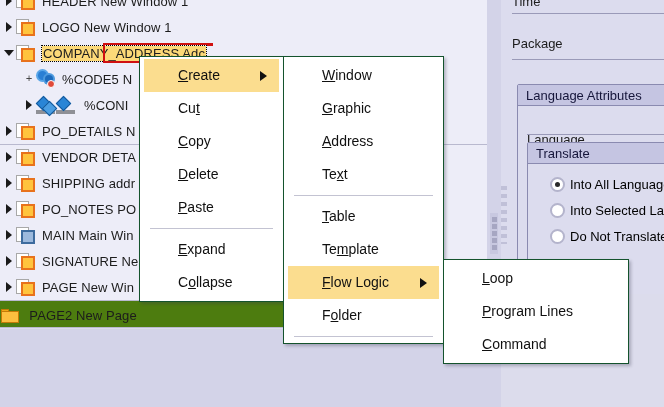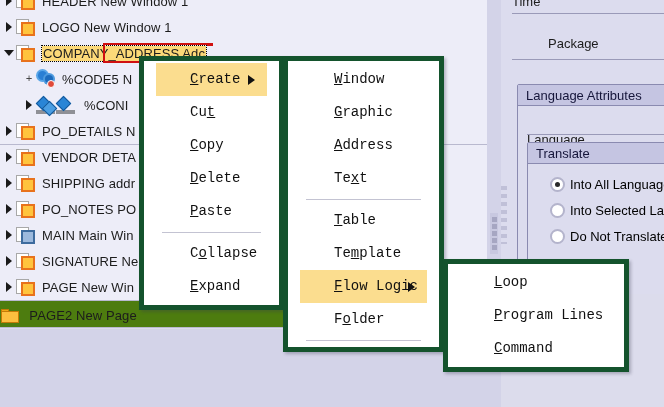--- a/index.html
+++ b/index.html
@@ -330,26 +330,25 @@
     left: 0; top: 186px;
     width: 6px; height: 58px;
     background: repeating-linear-gradient(
       to bottom, #c0c0d8 0px, #c0c0d8 4px, #dcdcee 4px, #dcdcee 8px);
   }
 
   
   .menu {
     position: absolute;
     background: #ffffff;
-    border: 5px solid #14532d;
+    border: 1px solid #14532d;
     box-shadow: 2px 2px 3px rgba(60,60,80,0.32);
-    padding: 2px 12px;
+    padding: 2px 4px;
     box-sizing: border-box;
     z-index: 50;
-    font-family: Liberation Mono, monospace;
   }
   .menu-item {
     position: relative;
     height: 33px;
     line-height: 33px;
     padding-left: 34px;
     padding-right: 16px;
     font-size: 14px;
     color: #101010;
     white-space: nowrap;
@@ -419,21 +418,21 @@
   </div>
 </div>
 
 <div id="props-pane">
 
   <div class="field-row" style="left:11px; top:-6px;">
     <span class="prop-label">Time</span>
   </div>
   <div class="hr-line" style="left:11px; top:13px; width:152px;"></div>
 
-  <div class="field-row" style="left:11px; top:36px;margin-left:36px;">
+  <div class="field-row" style="left:11px; top:36px;">
     <span class="prop-label">Package</span>
   </div>
   <div class="hr-line" style="left:11px; top:59px; width:152px;"></div>
 
   <div class="group-box" style="left:16px; top:84px; width:152px; height:320px;">
     <div class="group-title">Language Attributes</div>
 
     <div class="field-row" style="left:9px; top:26px;margin-top:21px;">
       <span class="prop-label">Language</span>
     </div>
@@ -457,22 +456,22 @@
   <div class="mini-scroll"></div>
 </div>
 
 <div class="menu" id="menu-create">
     <div class="menu-item hl"><span><span class="acc">C</span>reate</span><span class="arrow"></span></div>
     <div class="menu-item"><span>Cu<span class="acc">t</span></span></div>
     <div class="menu-item"><span><span class="acc">C</span>opy</span></div>
     <div class="menu-item"><span><span class="acc">D</span>elete</span></div>
     <div class="menu-item"><span><span class="acc">P</span>aste</span></div>
     <div class="menu-sep"></div>
+    <div class="menu-item"><span><span class="acc">E</span>xpand</span></div>
     <div class="menu-item"><span>C<span class="acc">o</span>llapse</span></div>
-    <div class="menu-item"><span><span class="acc">E</span>xpand</span></div>
   </div>
 
 <div class="menu" id="menu-submenu">
     <div class="menu-item"><span><span class="acc">W</span>indow</span></div>
     <div class="menu-item"><span><span class="acc">G</span>raphic</span></div>
     <div class="menu-item"><span><span class="acc">A</span>ddress</span></div>
     <div class="menu-item"><span>Te<span class="acc">x</span>t</span></div>
     <div class="menu-sep"></div>
     <div class="menu-item"><span><span class="acc">T</span>able</span></div>
     <div class="menu-item"><span>Te<span class="acc">m</span>plate</span></div>

